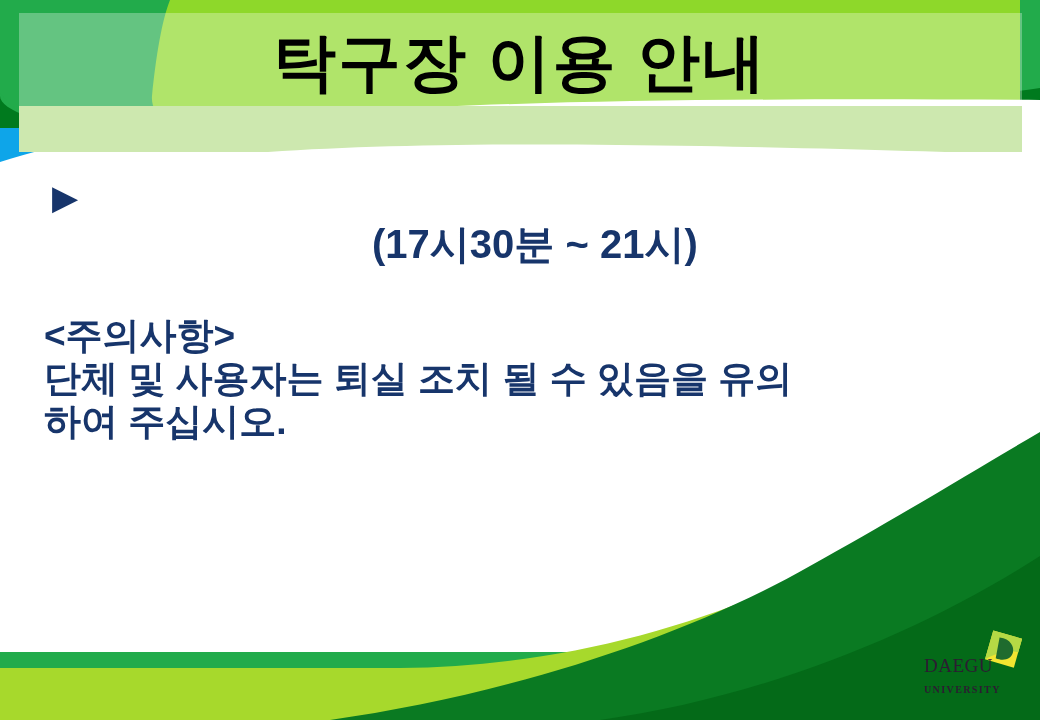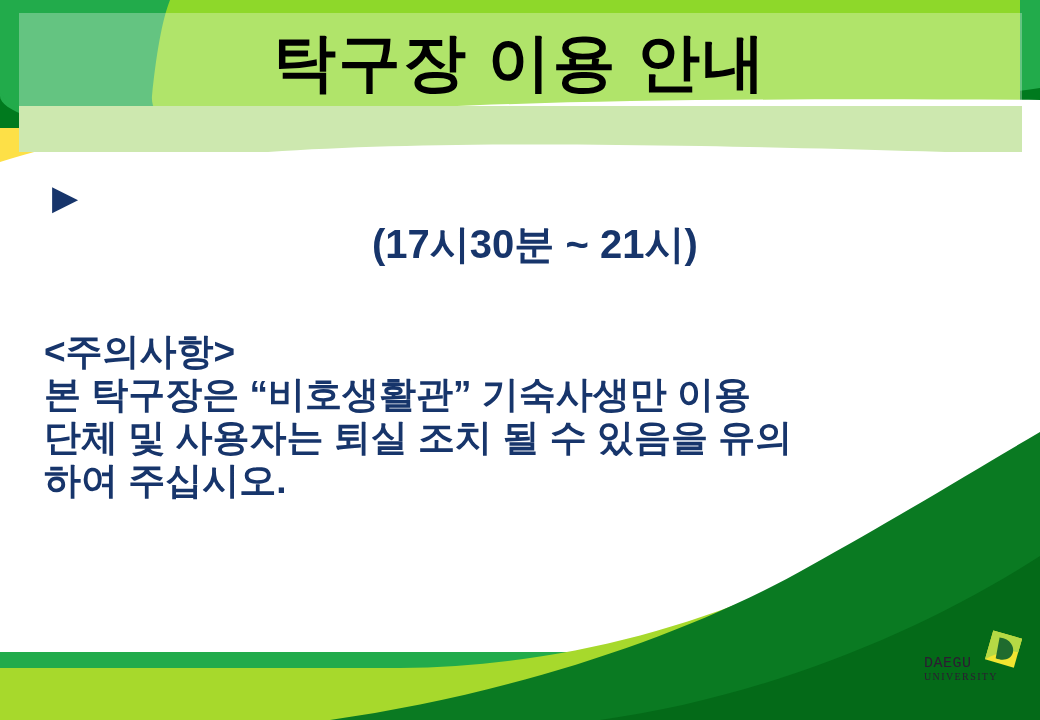--- a/index.html
+++ b/index.html
@@ -9,21 +9,21 @@
   }
   body {
     font-family: "Liberation Sans", "DejaVu Sans", sans-serif;
   }
 
   #slide {
     position: relative;
     width: 1040px;
     height: 720px;
     overflow: hidden;
-    background: #fde047;
+    background: #0ea5e9;
   }
 
   
   #bg-art {
     position: absolute;
     inset: 0;
     width: 1040px;
     height: 720px;
     pointer-events: none;
   }
@@ -77,21 +77,21 @@
   }
   .bullet-line-2 {
     font-size: 40px;
     line-height: 1.12;
     padding-left: 320px;
     white-space: nowrap;
     margin-top: 8px;
   }
 
   .notice-block {
-    margin-top: 64px;
+    margin-top: 48px;
     padding-left: 44px;
     color: #17356B;
     font-weight: bold;
   }
   .notice-head {
     font-size: 37px;
     line-height: 1.16;
     white-space: nowrap;
   }
   .notice-line {
@@ -117,29 +117,30 @@
   }
   .logo-wordmark {
     position: absolute;
     left: 0px;
     top: 28px;
     width: 112px;
     color: #2d1b33;
     line-height: 1;
   }
   .logo-daegu {
-    font-size: 15px;
+    font-size: 19px;
     letter-spacing: 0.5px;
-    font-family: Liberation Mono, monospace;
+    font-family: Liberation Serif, serif;
   }
   .logo-university {
     font-size: 10px;
     letter-spacing: 1.4px;
     font-family: "Liberation Serif", "DejaVu Serif", serif;
-    margin-top: 1px;
+    margin-top: 10px;
+    font-weight: bold;
   }
 </style>
 </head>
 <body>
 
 <div id="slide">
 
   <svg id="bg-art" viewBox="0 0 1040 720" preserveAspectRatio="none" aria-hidden="true">
 
     <rect x="0" y="0" width="1040" height="128" fill="#007a1e"></rect>
@@ -203,21 +204,20 @@
 
     <div class="bullet-block">
       <div class="bullet-line-1">
         <span class="bullet-marker">▶</span>
       </div>
       <div class="bullet-line-2">(17시30분 ~ 21시)</div>
     </div>
 
     <div class="notice-block">
       <div class="notice-head">&lt;주의사항&gt;</div>
-      <div class="notice-line"> 본 탁구장은 “비호생활관” 기숙사생만 이용</div>
       <div class="notice-line">단체 및 사용자는 퇴실 조치 될 수 있음을 유의</div>
       <div class="notice-line">하여 주십시오.</div>
     </div>
 
   </div>
 
   <div class="logo">
     <svg class="logo-mark" viewBox="0 0 46 46" aria-hidden="true">
       <g transform="rotate(16 23 23)">
         <path d="M8,6 L38,6 L38,36 L8,36 Z" fill="#f2e531"></path>

